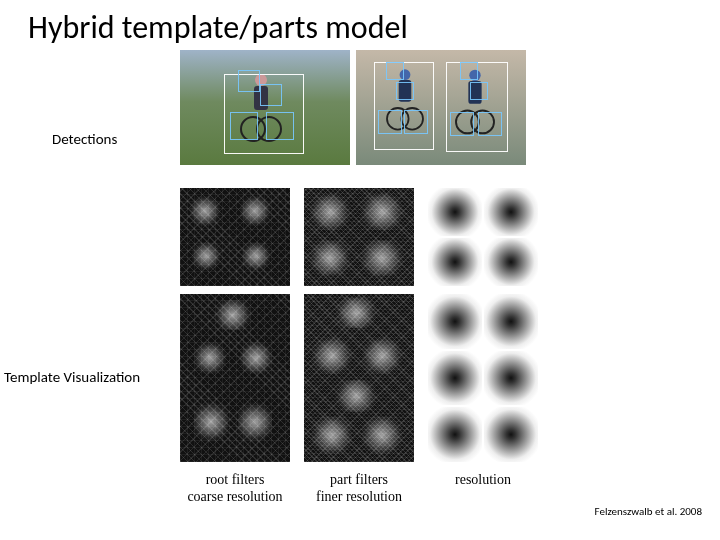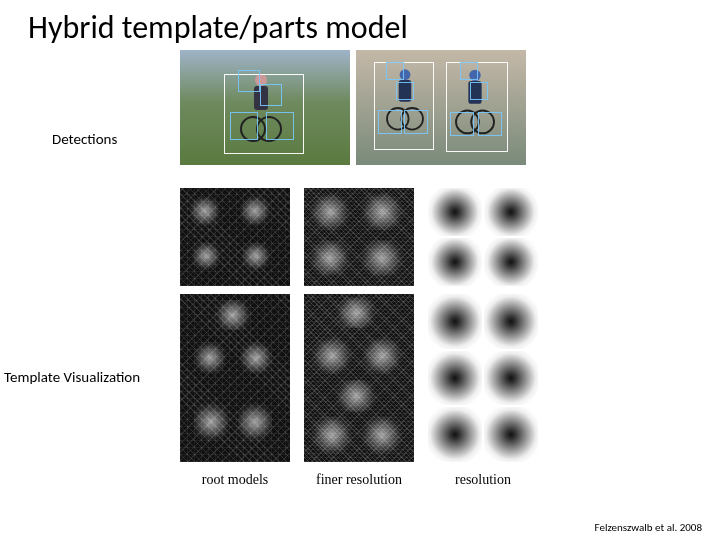--- a/index.html
+++ b/index.html
@@ -24,21 +24,21 @@
   }
   .label-template {
     position: absolute;
     top: 368px;
     left: 4px;
     font-size: 15px;
     text-align: right;
   }
   .footer {
     position: absolute;
-    bottom: 6px;
+    bottom: 22px;
     right: 18px;
     font-size: 11px;
     color: #000;
   }
   
   .photo-row {
     position: absolute;
     top: 50px;
     left: 180px;
     display: flex;
@@ -221,23 +221,25 @@
   <div class="tile deform" style="height:168px;">
     <div class="dspot"></div>
       <div class="dspot"></div>
     <div class="dspot"></div>
       <div class="dspot"></div>
     <div class="dspot"></div>
       <div class="dspot"></div>
   </div>
 
   <div class="caption">
-    <div>root models</div>
+    <div>root filters</div>
+    <div>coarse resolution</div>
   </div>
   <div class="caption">
+    <div>part filters</div>
     <div>finer resolution</div>
   </div>
   <div class="caption">
     <div>resolution</div>
   </div>
 </div>
 
 <div class="footer">Felzenszwalb et al. 2008</div>
 
 </body></html>

